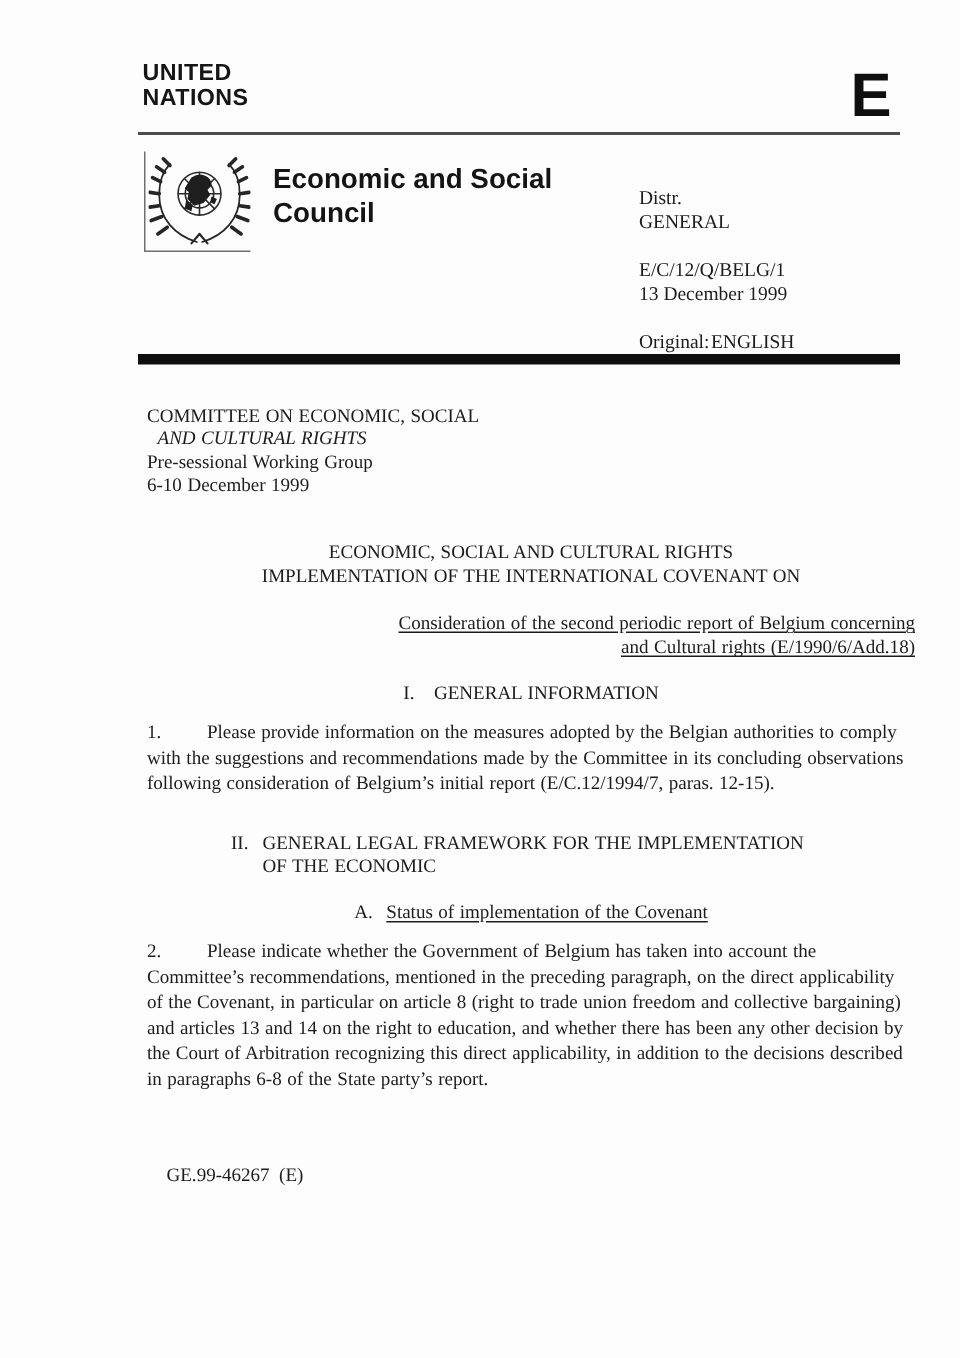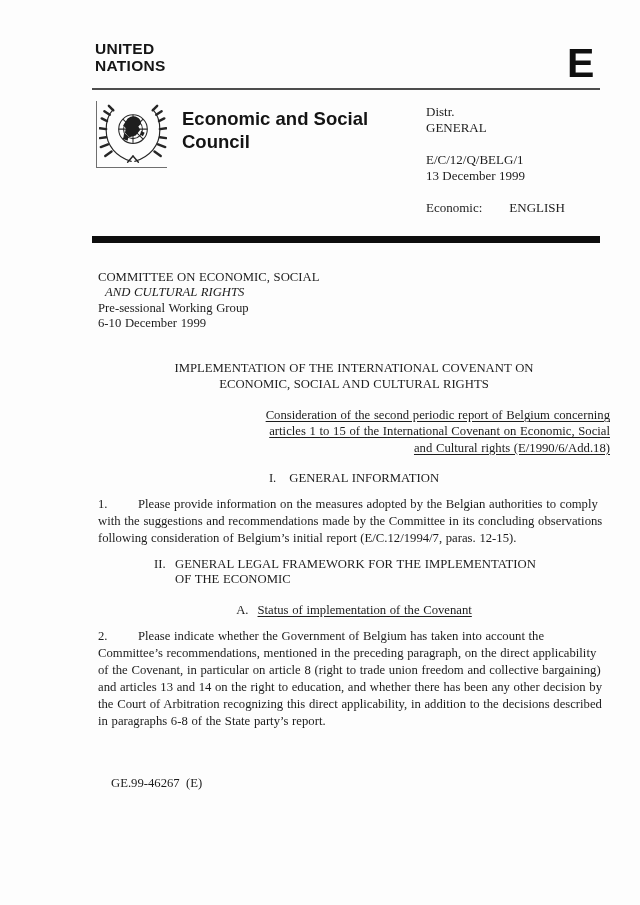--- a/index.html
+++ b/index.html
@@ -29,45 +29,45 @@
   }
   .bracket-v { position:absolute; left:96px; top:101px; width:1px; height:67px; background:#6f6f6f; }
   .bracket-h { position:absolute; left:96px; top:167px; width:71px; height:1px; background:#6f6f6f; }
   .emblem { position:absolute; left:99px; top:104px; }
   .council {
     position:absolute; left:182px; top:107px;
     font-family:"Liberation Sans", sans-serif;
     font-weight:bold; font-size:18.5px; line-height:23px; color:#141414;
   }
   .distr-block {
-    position:absolute; left:426px; top:104px;
+    position:absolute; left:426px; top:124px;
     font-size:13px; line-height:16px;
   }
   .distr-block .gap-above { margin-top:16px; }
-  .orig-val { margin-left:27px; }
+  .orig-val { margin-left:1px; }
   .rule-thick {
     position:absolute; left:92px; top:236px;
     width:508px; height:7px; background:#0e0e0e;
   }
   
   .body {
     position:absolute; left:98px; top:270px; width:512px;
     font-size:12.7px; line-height:17px; word-spacing:0.5px;
   }
   .committee { line-height:15.3px; }
   .indent-sm { padding-left:7px;font-style:italic; }
   .center { text-align:center; }
   .main-title { margin-top:29px; line-height:16px; }
   .subtitle { margin-top:15px; line-height:16.2px;text-align:right; }
   .underline { text-decoration:underline; text-underline-offset:2px; }
   .heading-1 { margin-top:14px; }
   .heading-1 .num { margin-right:13px; }
   .para { margin-top:9px; text-align:left; }
   .para .num { display:inline-block; width:40px; }
-  .heading-2 { margin-top:10px; margin-left:56px; line-height:15.5px; }
+  .heading-2 { margin-top:24px; margin-left:56px; line-height:15.5px; }
   .heading-2 .num { display:inline-block; width:21px; }
   .heading-2 .line2 { padding-left:21px; }
   .heading-a { margin-top:14px;text-align:center; }
   .heading-a .num { margin-right:9px; }
   .footer {
     position:absolute; left:92px; top:776px;
     font-size:12.7px; white-space:pre;margin-left:19px;
   }
 </style>
 </head>
@@ -121,43 +121,42 @@
     <div>Economic and Social</div>
     <div>Council</div>
   </div>
 
   <div class="distr-block">
     <div>Distr.</div>
     <div>GENERAL</div>
     <div class="gap-above">E/C/12/Q/BELG/1</div>
     <div>13 December 1999</div>
     <div class="gap-above">
-      <span>Economic:</span><span class="orig-val">ENGLISH</span>
+      <span>Original:</span><span class="orig-val">ENGLISH</span>
     </div>
   </div>
 
   <div class="rule-thick"></div>
 
   <div class="body">
 
     <div class="committee">
       <div>COMMITTEE ON ECONOMIC, SOCIAL</div>
       <div class="indent-sm">AND CULTURAL RIGHTS</div>
       <div>Pre-sessional Working Group</div>
       <div>6-10 December 1999</div>
     </div>
 
     <div class="main-title center">
+      <div>ECONOMIC, SOCIAL AND CULTURAL RIGHTS</div>
       <div>IMPLEMENTATION OF THE INTERNATIONAL COVENANT ON</div>
-      <div>ECONOMIC, SOCIAL AND CULTURAL RIGHTS</div>
     </div>
 
     <div class="subtitle center">
       <div class="underline">Consideration of the second periodic report of Belgium concerning</div>
-      <div class="underline">articles 1 to 15 of the International Covenant on Economic, Social</div>
       <div class="underline">and Cultural rights (E/1990/6/Add.18)</div>
     </div>
 
     <div class="heading-1 center">
       <span class="num">I.</span><span>GENERAL INFORMATION</span>
     </div>
 
     <div class="para">
       <span class="num">1.</span><span>Please provide information on the measures adopted by the Belgian authorities to comply with the suggestions and recommendations made by the Committee in its concluding observations following consideration of Belgium’s initial report (E/C.12/1994/7, paras. 12-15).</span>
     </div>

